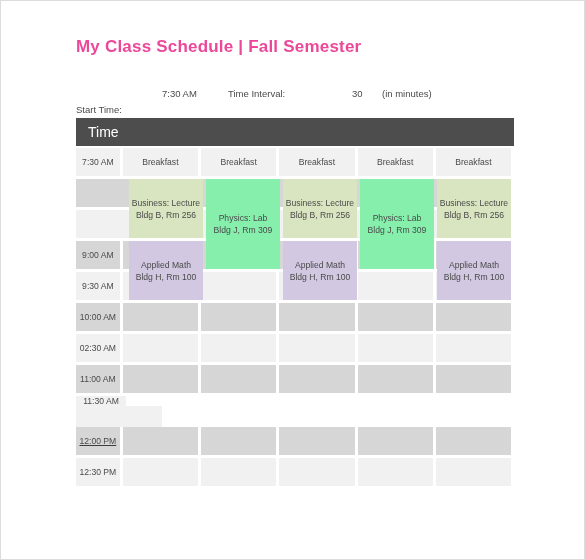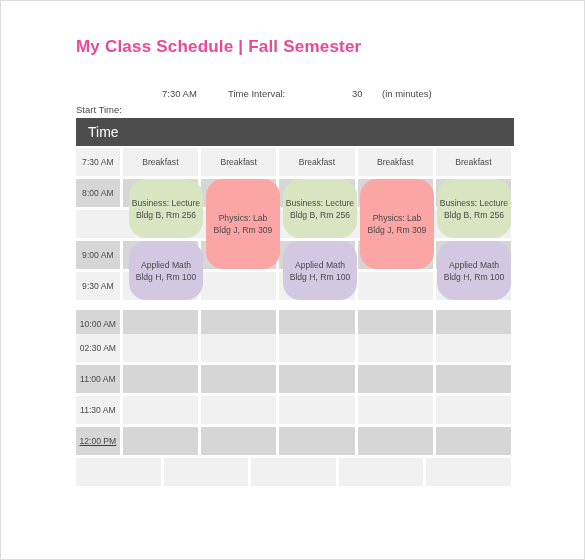--- a/index.html
+++ b/index.html
@@ -106,26 +106,25 @@
     box-sizing: border-box;
     display: flex;
     flex-direction: column;
     align-items: center;
     justify-content: center;
     font-size: 8.6px;
     line-height: 12px;
     color: #4a4a4a;
     text-align: center;
     padding: 0 2px;
-    border-radius: 17px;
   }
   .event .ev-line { white-space: nowrap; }
   .ev-green  { background: #d9e5c0; }
   .ev-purple { background: #d3c8e2; }
-  .ev-orange { background: #fca5a5; }
+  .ev-orange { background: #86efac; }
 </style>
 </head>
 <body>
 
 <div class="page">
 
   <div class="title">My Class Schedule | Fall Semester</div>
 
   <div class="settings">
     <span class="lbl-start">Start Time:</span>
@@ -157,21 +156,20 @@
             <div class="ev-line">Breakfast</div>
           </div>
           <div class="cell day-col shade-a">
             <div class="ev-line">Breakfast</div>
           </div>
           <div class="cell day-col shade-a">
             <div class="ev-line">Breakfast</div>
           </div>
         </div>
         <div class="row" style="top: 31px;">
-          <div class="cell time-col shade-b">8:00 AM</div>
           <div class="cell day-col shade-b"></div>
           <div class="cell day-col shade-b"></div>
           <div class="cell day-col shade-b"></div>
           <div class="cell day-col shade-b"></div>
           <div class="cell day-col shade-b"></div>
         </div>
         <div class="row" style="top: 62px;">
           <div class="cell day-col shade-a"></div>
           <div class="cell day-col shade-a"></div>
           <div class="cell day-col shade-a"></div>
@@ -187,21 +185,21 @@
           <div class="cell day-col shade-b"></div>
         </div>
         <div class="row" style="top: 124px;">
           <div class="cell time-col shade-a">9:30 AM</div>
           <div class="cell day-col shade-a"></div>
           <div class="cell day-col shade-a"></div>
           <div class="cell day-col shade-a"></div>
           <div class="cell day-col shade-a"></div>
           <div class="cell day-col shade-a"></div>
         </div>
-        <div class="row" style="top: 162px;">
+        <div class="row" style="top: 155px;">
           <div class="cell time-col shade-b">10:00 AM</div>
           <div class="cell day-col shade-b"></div>
           <div class="cell day-col shade-b"></div>
           <div class="cell day-col shade-b"></div>
           <div class="cell day-col shade-b"></div>
           <div class="cell day-col shade-b"></div>
         </div>
         <div class="row" style="top: 186px;">
           <div class="cell time-col shade-a">02:30 AM</div>
           <div class="cell day-col shade-a"></div>
@@ -211,37 +209,38 @@
           <div class="cell day-col shade-a"></div>
         </div>
         <div class="row" style="top: 217px;">
           <div class="cell time-col shade-b">11:00 AM</div>
           <div class="cell day-col shade-b"></div>
           <div class="cell day-col shade-b"></div>
           <div class="cell day-col shade-b"></div>
           <div class="cell day-col shade-b"></div>
           <div class="cell day-col shade-b"></div>
         </div>
-        <div class="row" style="top: 248px;">
+        <div class="row" style="top: 248px; flex-direction: column;">
           <div class="cell time-col shade-a">11:30 AM</div>
           <div class="cell day-col shade-a"></div>
           <div class="cell day-col shade-a"></div>
           <div class="cell day-col shade-a"></div>
           <div class="cell day-col shade-a"></div>
           <div class="cell day-col shade-a"></div>
         </div>
         <div class="row" style="top: 279px; text-decoration: underline;">
           <div class="cell time-col shade-b">12:00 PM</div>
           <div class="cell day-col shade-b"></div>
           <div class="cell day-col shade-b"></div>
           <div class="cell day-col shade-b"></div>
           <div class="cell day-col shade-b"></div>
           <div class="cell day-col shade-b"></div>
         </div>
         <div class="row" style="top: 310px;">
+          <div class="cell time-col shade-a">12:30 PM</div>
           <div class="cell day-col shade-a"></div>
           <div class="cell day-col shade-a"></div>
           <div class="cell day-col shade-a"></div>
           <div class="cell day-col shade-a"></div>
           <div class="cell day-col shade-a"></div>
         </div>
         <div class="event ev-green" style="left: 53px; top: 31px; width: 74px; height: 59px;">
           <div class="ev-line">Business: Lecture</div>
           <div class="ev-line">Bldg B, Rm 256</div>
         </div>

